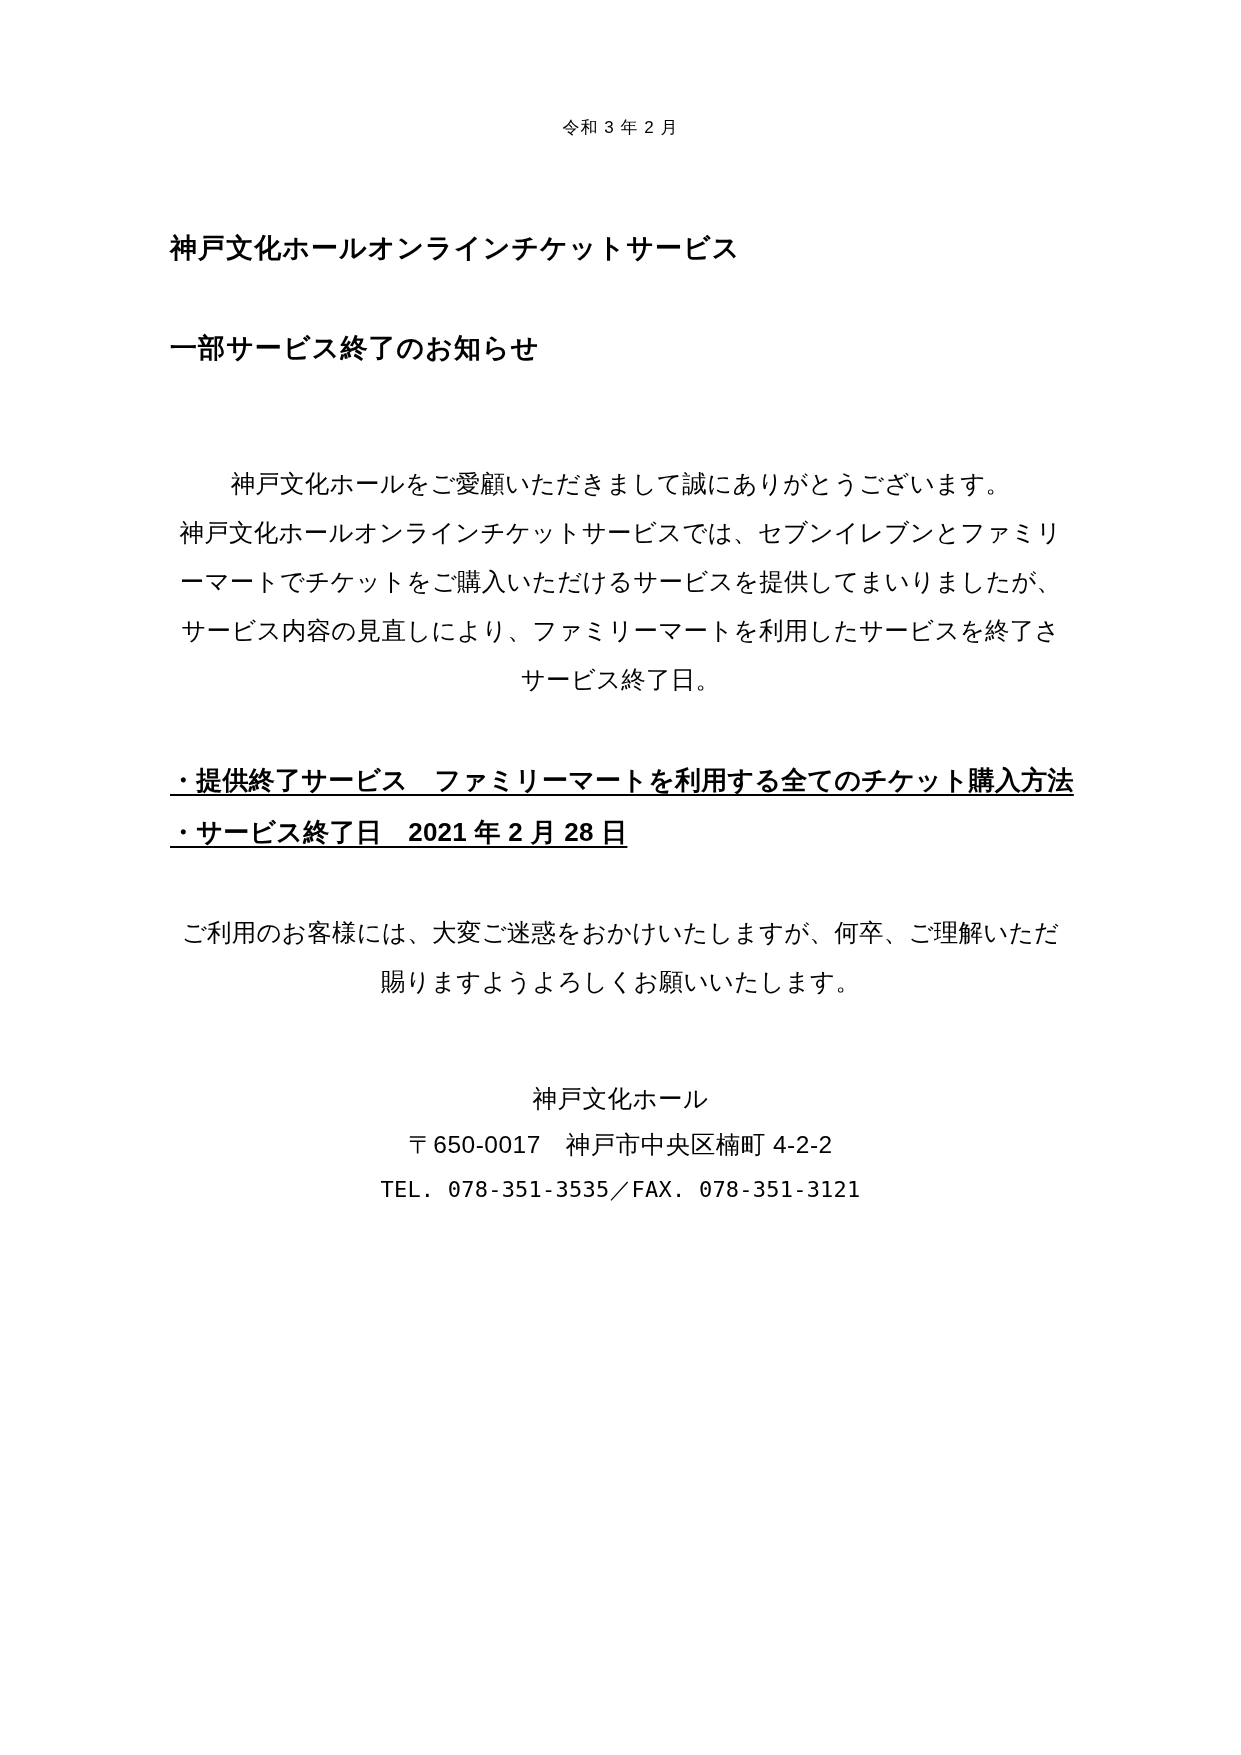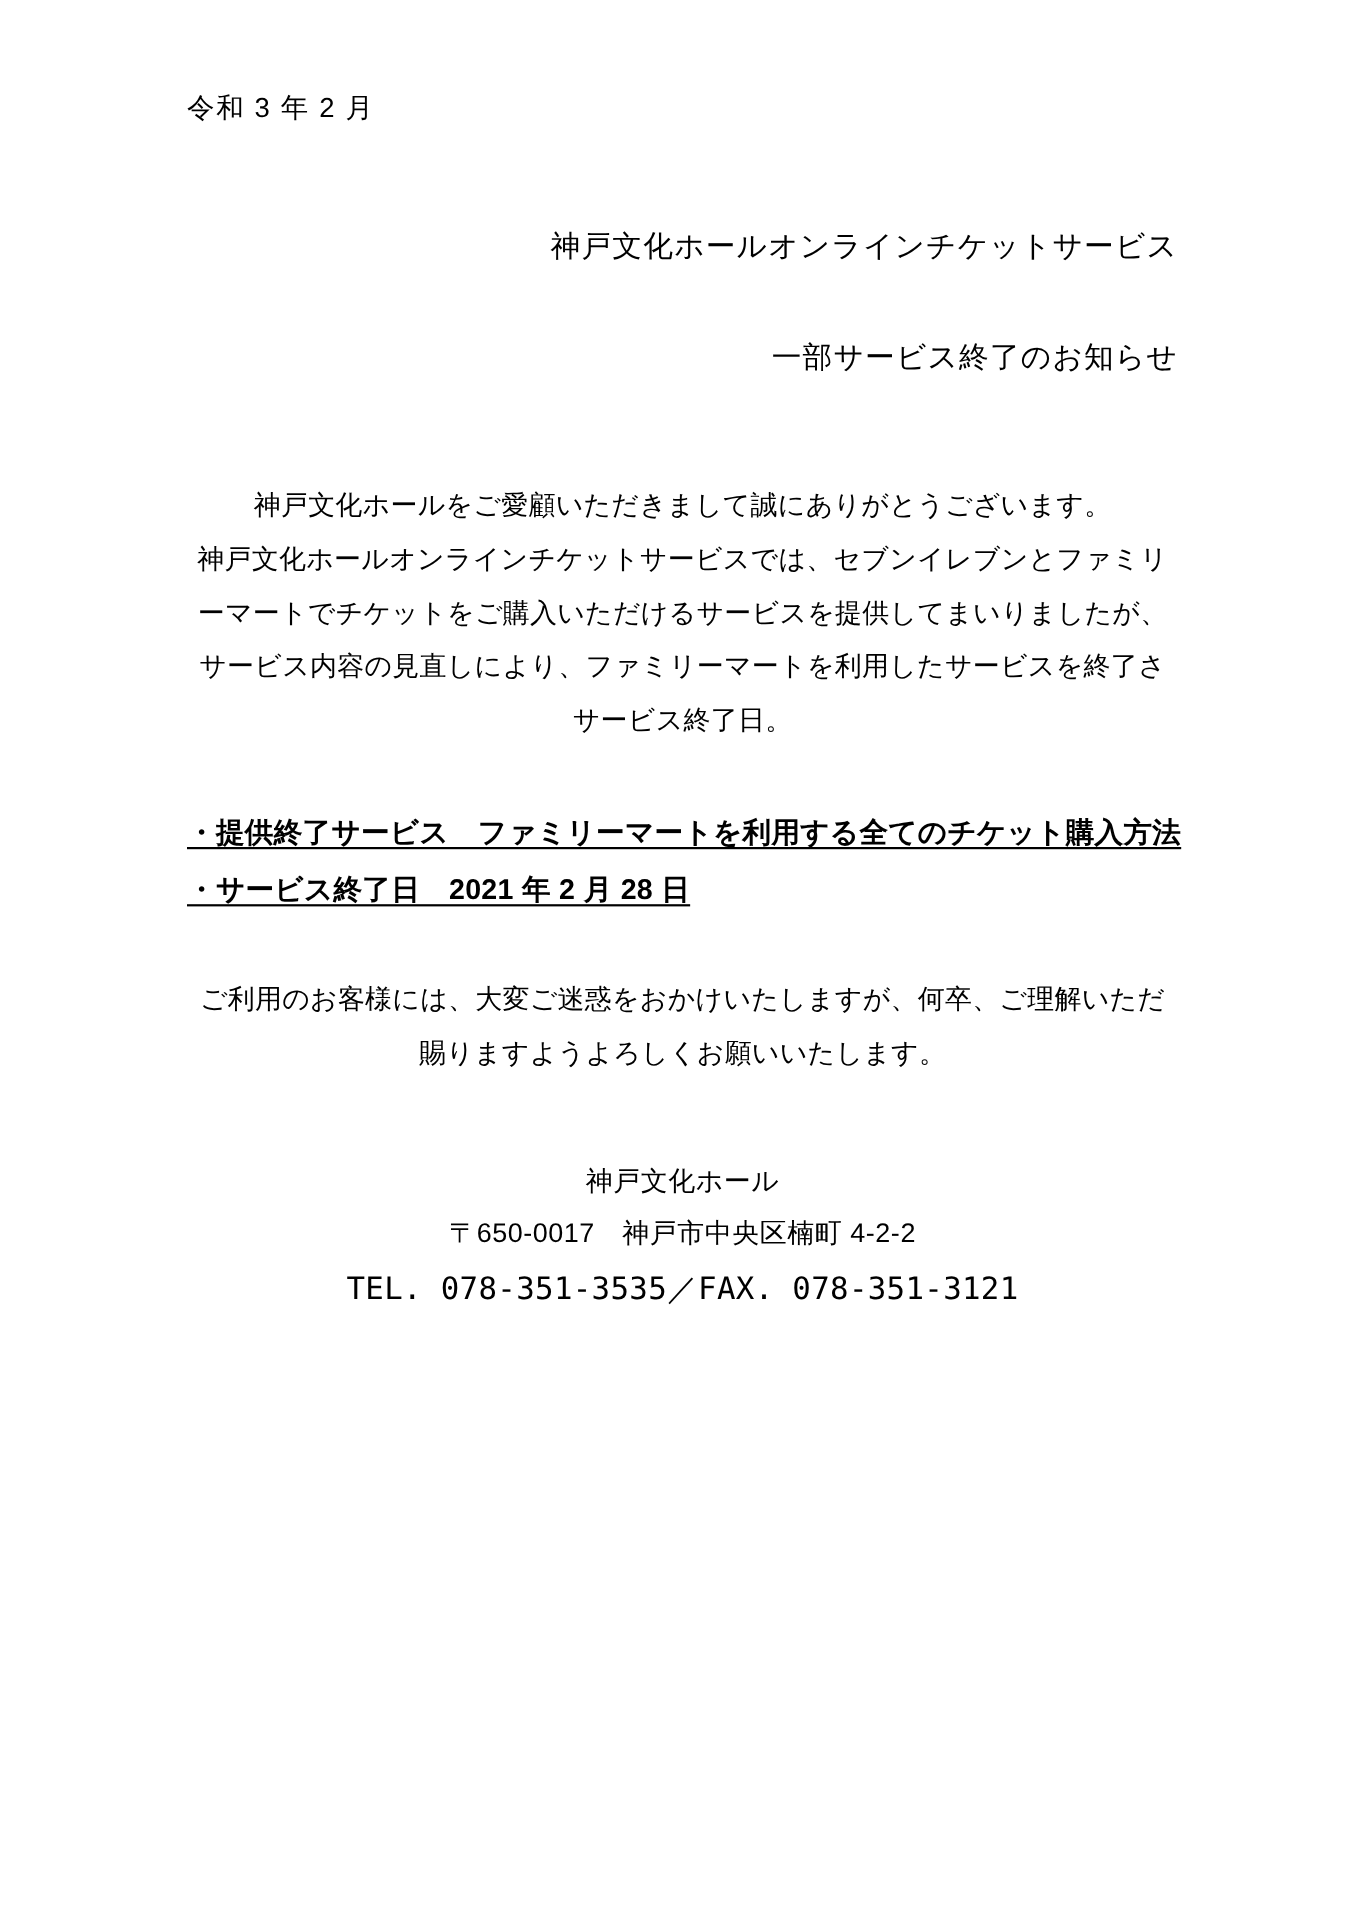--- a/index.html
+++ b/index.html
@@ -16,29 +16,30 @@
     overflow: hidden;
   }
   .page {
     position: relative;
     width: 1241px;
     height: 1755px;
     box-sizing: border-box;
     padding: 0 170px;
   }
   .date-line {
-    margin-top: 81px;
-    text-align: left;
-    font-size: 25px;
+    margin-top: 116px;
+    text-align: center;
+    font-size: 17px;
     letter-spacing: 0.06em;
     line-height: 1.4;
   }
   .title-block {
     margin-top: 88px;
-    text-align: right;
+    text-align: left;
+    font-weight: bold;
   }
   .title-line {
     font-size: 27px;
     letter-spacing: 0.04em;
     line-height: 1.5;
   }
   .title-line + .title-line {
     margin-top: 60px;
   }
   .body-block {
@@ -77,21 +78,21 @@
   }
   .sig-line {
     display: block;
     font-size: 24.5px;
     line-height: 1.9;
     letter-spacing: 0.02em;
     white-space: pre;
   }
   .sig-mono {
     font-family: "DejaVu Sans Mono", "Liberation Mono", monospace;
-    font-size: 28px;
+    font-size: 22px;
     letter-spacing: 0.01em;
   }
 </style>
 </head>
 <body>
 
 <div class="page">
 
   <div class="date-line">令和 3 年 2 月</div>
 

